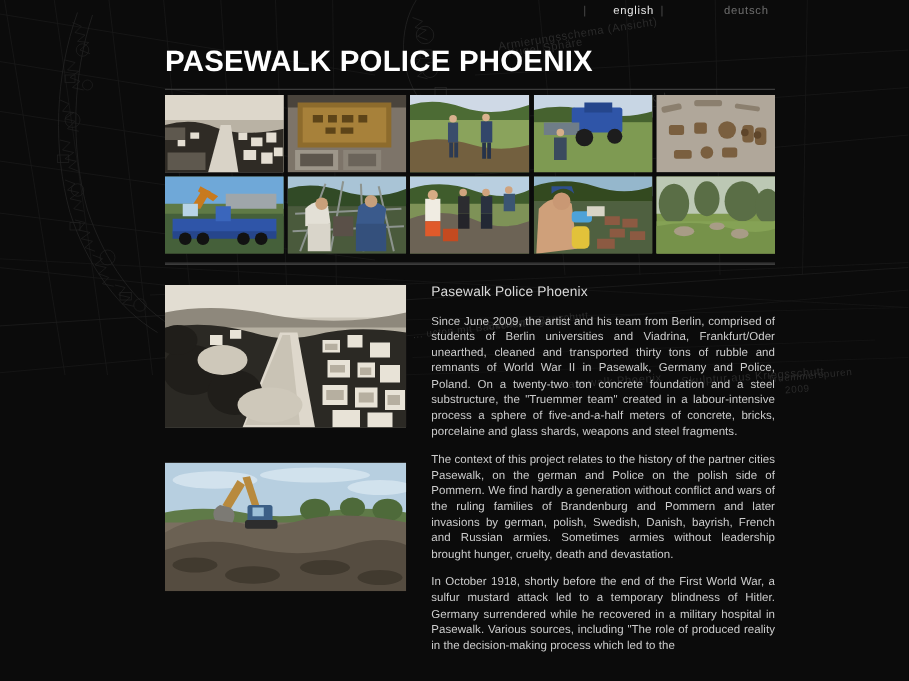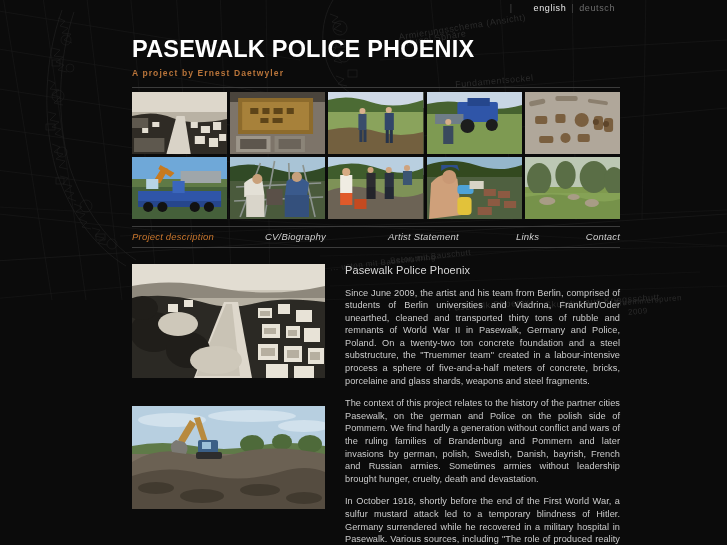--- a/index.html
+++ b/index.html
@@ -44,21 +44,21 @@
     top: 3px;
     right: 112px;
     display: flex;
     align-items: center;
     font-size: 9px;
     letter-spacing: .6px;
     z-index: 6;
   }
   .langbar .sep { color: #4a4a4a; margin: 0 5px; }
   .lang-active { color: #e8e8e8; font-weight: normal; padding-left: 16px; }
-  .lang-inactive { color: #6e6e6e; }
+  .lang-inactive { color: #6e6e6e; margin-left: 43px; }
 
   
   .wrap {
     position: absolute;
     left: 132px;
     top: 0;
     width: 488px;
     height: 545px;
     z-index: 4;
   }
@@ -261,21 +261,20 @@
     <span class="sep">|</span>
     <a class="lang-active" href="#" style="text-decoration:none;">english</a>
     <span class="sep">|</span>
     <a class="lang-inactive" href="#" style="text-decoration:none;">deutsch</a>
   </div>
 
   <div class="wrap">
 
     <div class="masthead">
       <div class="site-title">PASEWALK POLICE PHOENIX</div>
-      <div class="site-sub">A project by Ernest Daetwyler</div>
     </div>
     <div class="rule"></div>
 
     <div class="thumbs">
 
       <div class="thumb">
         <svg viewBox="0 0 94 62" preserveAspectRatio="none">
           <rect width="94" height="62" fill="#cfc8ba"></rect>
           <rect width="94" height="20" fill="#ddd7cb"></rect>
           <path d="M0 20 L94 20 L94 62 L0 62Z" fill="#b9b2a4"></path>
@@ -498,27 +497,20 @@
           <g fill="#a89c86">
             <ellipse cx="22" cy="44" rx="8" ry="4"></ellipse>
             <ellipse cx="48" cy="40" rx="6" ry="3"></ellipse>
             <ellipse cx="66" cy="46" rx="7" ry="4"></ellipse>
           </g>
         </svg>
       </div>
     </div>
 
     <div class="nav-rule-top"></div>
-    <nav class="nav">
-      <span class="n0"><a class="active" href="#">Project description</a></span>
-      <span class="n1"><a href="#">CV/Biography</a></span>
-      <span class="n2"><a href="#">Artist Statement</a></span>
-      <span class="n3"><a href="#">Links</a></span>
-      <span class="n4"><a href="#">Contact</a></span>
-    </nav>
     <div class="nav-rule-bot"></div>
 
     <div class="body-area">
 
       <div class="col-left">
 
         <div class="side-img one">
           <svg viewBox="0 0 193 114" preserveAspectRatio="none">
             <rect width="193" height="114" fill="#cdc7ba"></rect>
             <rect width="193" height="26" fill="#e2ddd2"></rect>

